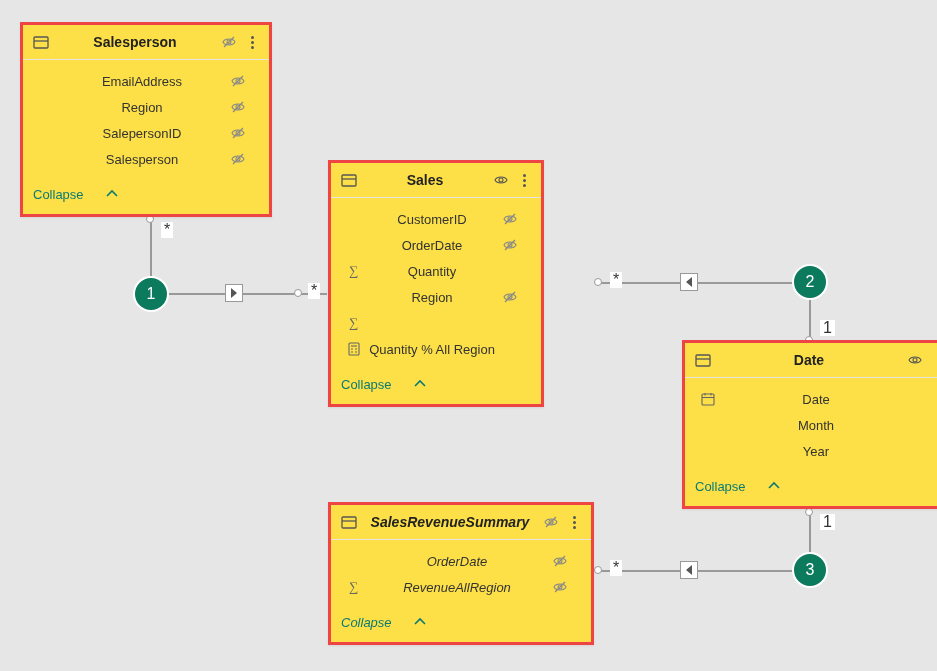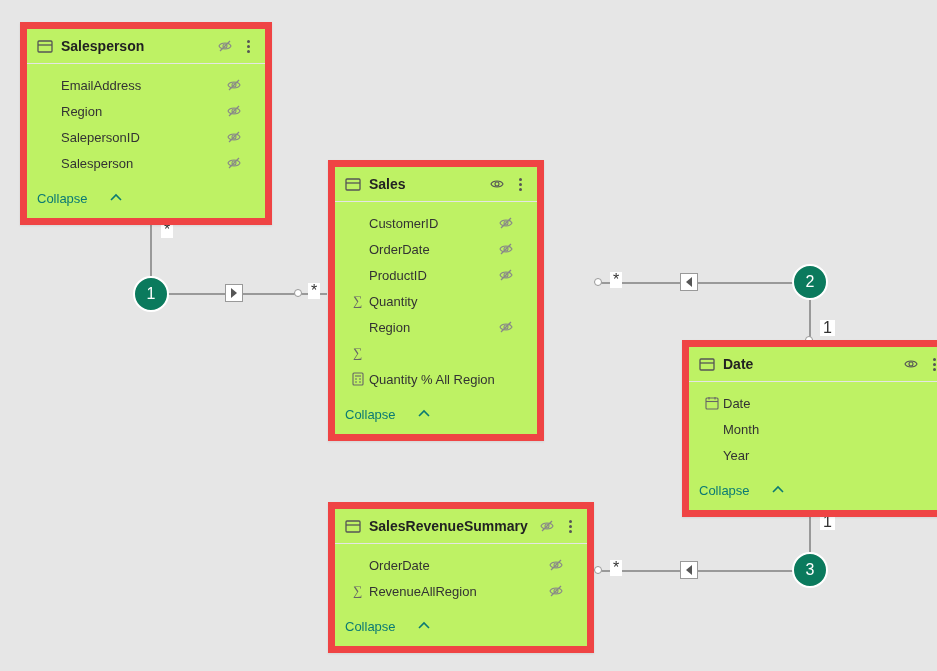--- a/index.html
+++ b/index.html
@@ -11,23 +11,24 @@
     font-family: "Segoe UI", Arial, sans-serif;
     font-size: 13px;
     color: #333;
     position: relative;
     overflow: hidden;
   }
   .canvas { position: relative; width: 937px; height: 671px; }
 
   .table-card {
     position: absolute;
-    background: #bef264;
-    border: 7px solid #ef4444;
+    background: #fde047;
+    border: 3px solid #ef4444;
     box-shadow: 0 1px 2px rgba(0,0,0,.08);
+    text-align: center;
   }
   .card-header {
     display: flex;
     align-items: center;
     padding: 8px 10px 8px 10px;
     border-bottom: 1px solid #e5e5e5;
     gap: 8px;
   }
   .card-title {
     font-weight: 600;
@@ -270,29 +271,20 @@
       <div class="field-row">
         <span class="field-icon"></span>
         <span class="field-label">OrderDate</span>
         <span class="field-vis">
             <svg width="16" height="16">
               <use href="#ic-eye-off"></use>
             </svg>
           </span>
       </div>
       <div class="field-row">
-        <span class="field-icon"></span>
-        <span class="field-label">ProductID</span>
-        <span class="field-vis">
-            <svg width="16" height="16">
-              <use href="#ic-eye-off"></use>
-            </svg>
-          </span>
-      </div>
-      <div class="field-row">
         <span class="field-icon" style="font-family:serif;color:#666;">∑</span>
         <span class="field-label">Quantity</span>
         <span class="field-vis"></span>
       </div>
       <div class="field-row">
         <span class="field-icon"></span>
         <span class="field-label">Region</span>
         <span class="field-vis">
             <svg width="16" height="16">
               <use href="#ic-eye-off"></use>
@@ -362,21 +354,21 @@
       </div>
     </div>
     <div class="collapse-row">
       <span>Collapse</span>
       <svg width="16" height="16">
           <use href="#ic-chevron-up"></use>
         </svg>
     </div>
   </div>
 
-  <div class="table-card" style="left:328px; top:502px; width:266px;">
+  <div class="table-card" style="left:328px; top:502px; width:266px;font-style:italic;">
     <div class="card-header">
       <span class="header-icon">
           <svg width="16" height="16">
             <use href="#ic-table"></use>
           </svg>
         </span>
       <span class="card-title">SalesRevenueSummary</span>
       <span class="vis-icon">
           <svg width="16" height="16">
             <use href="#ic-eye-off"></use>

